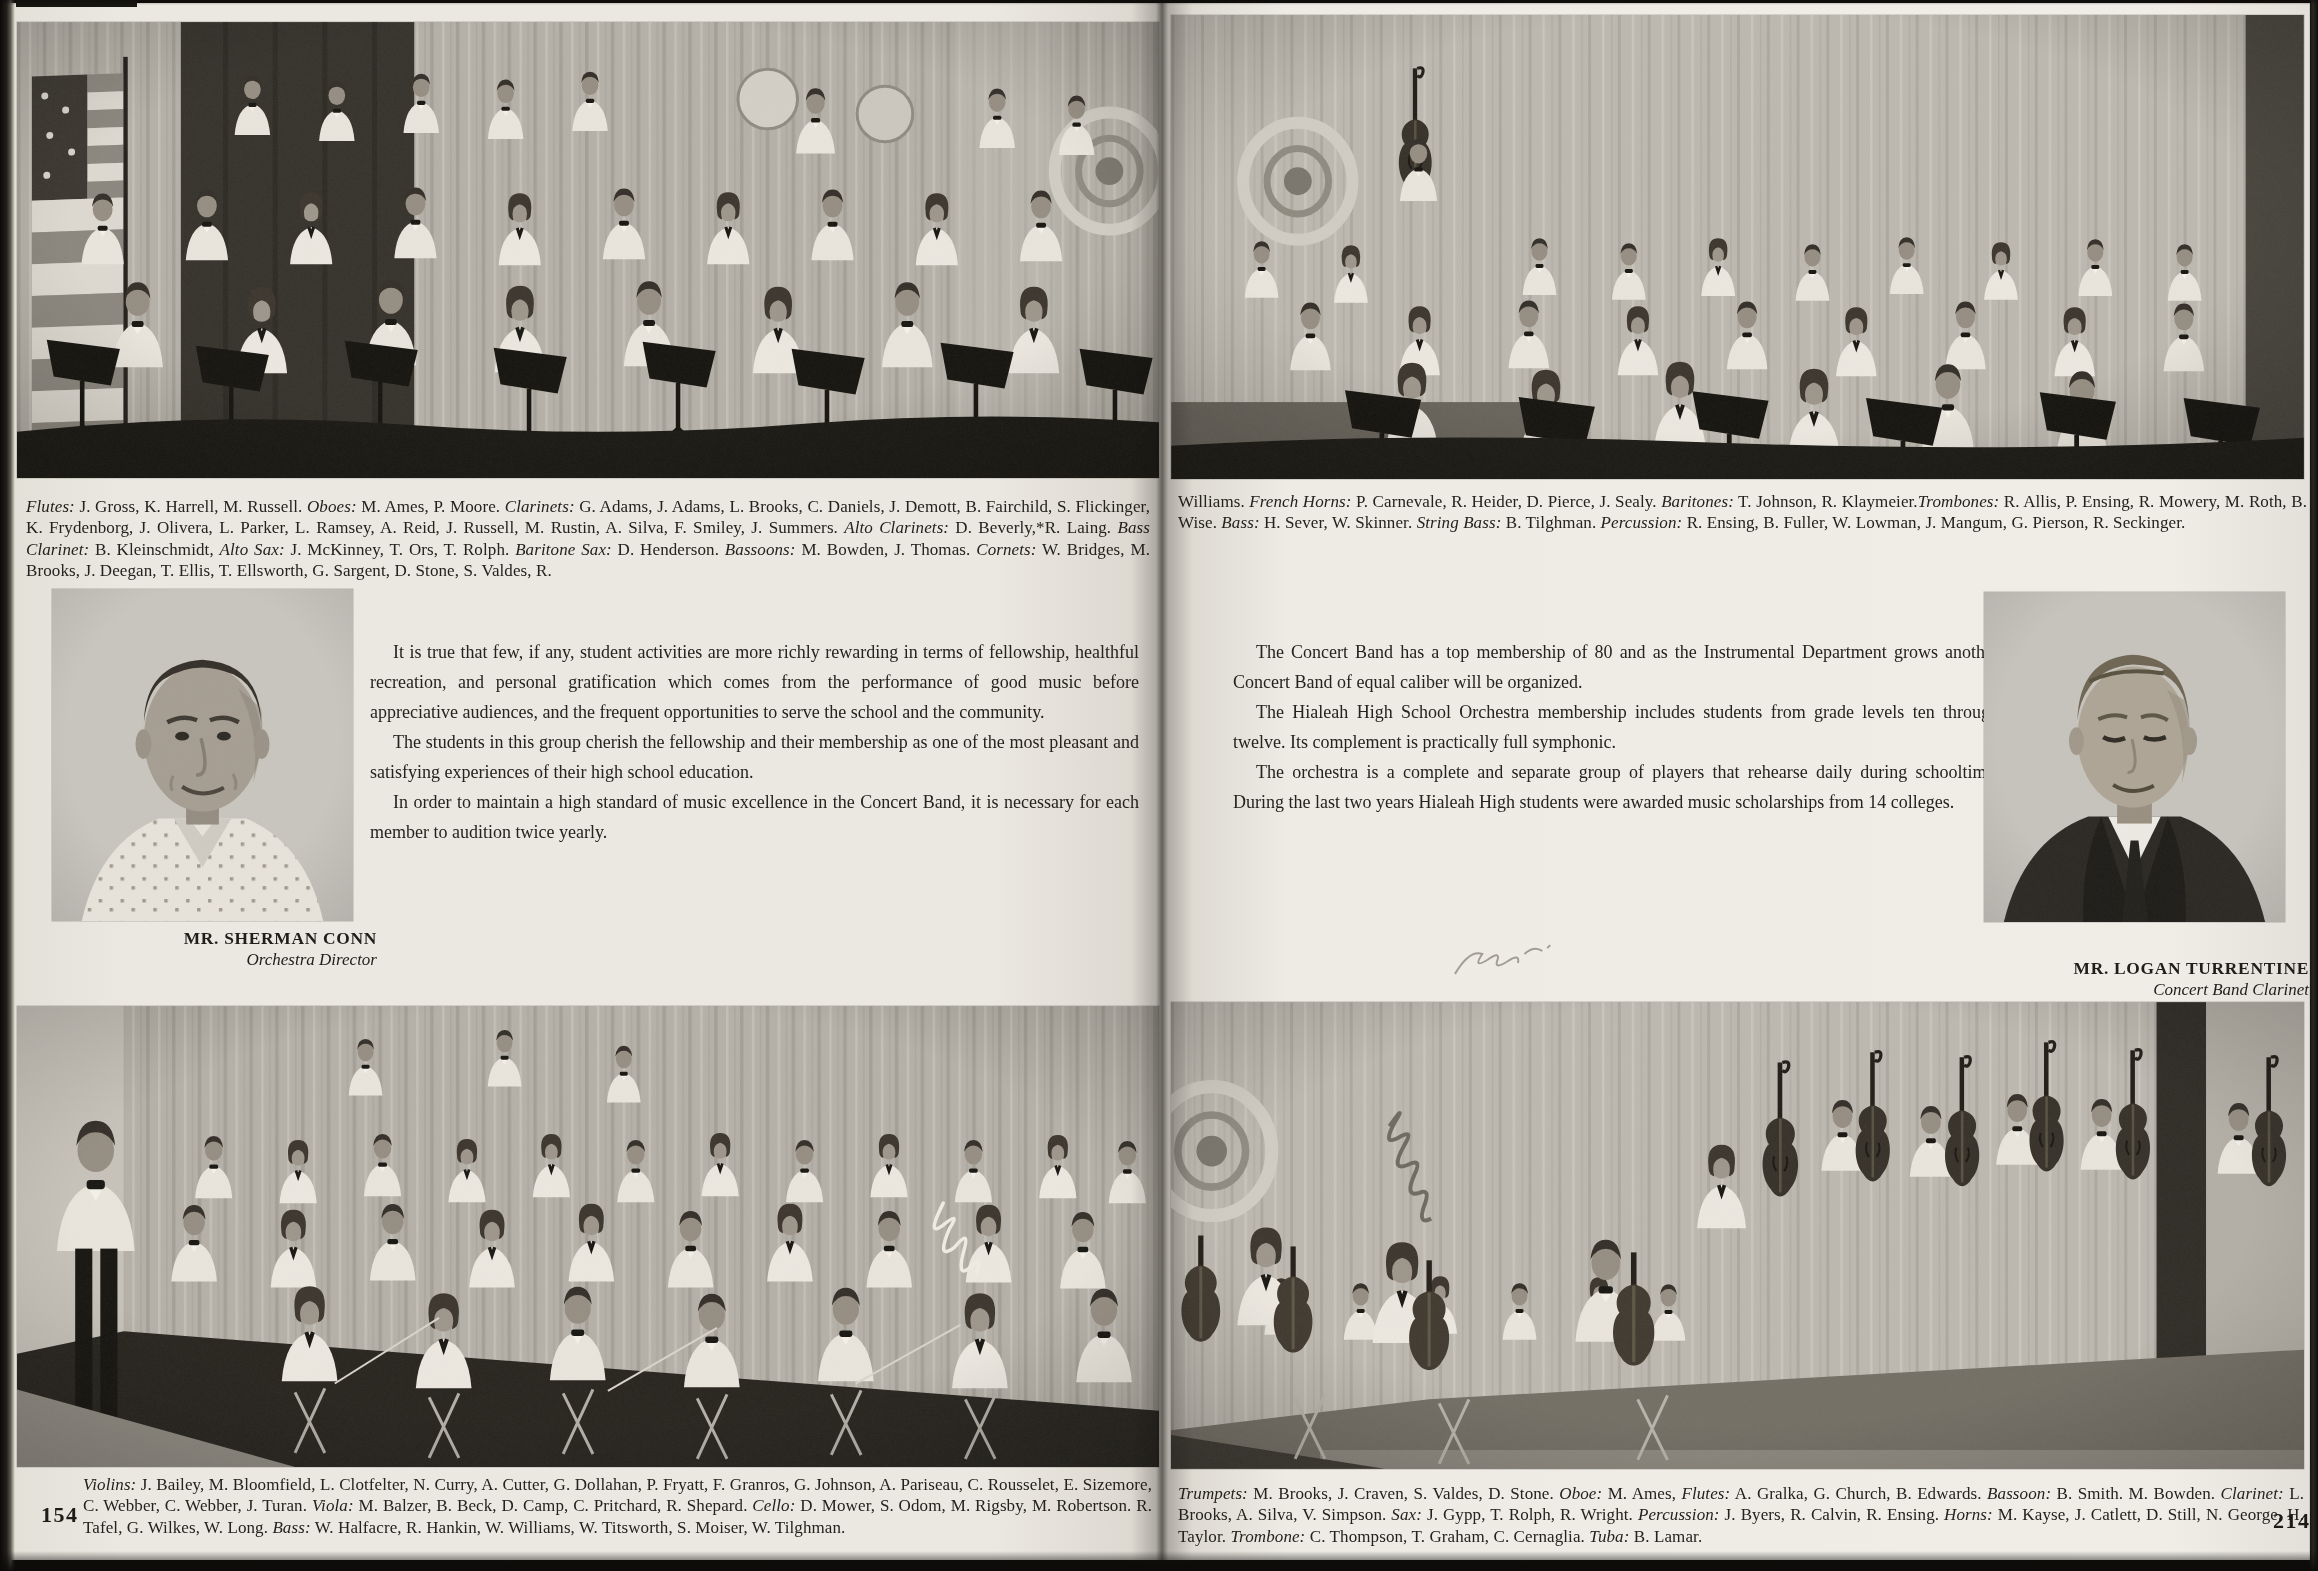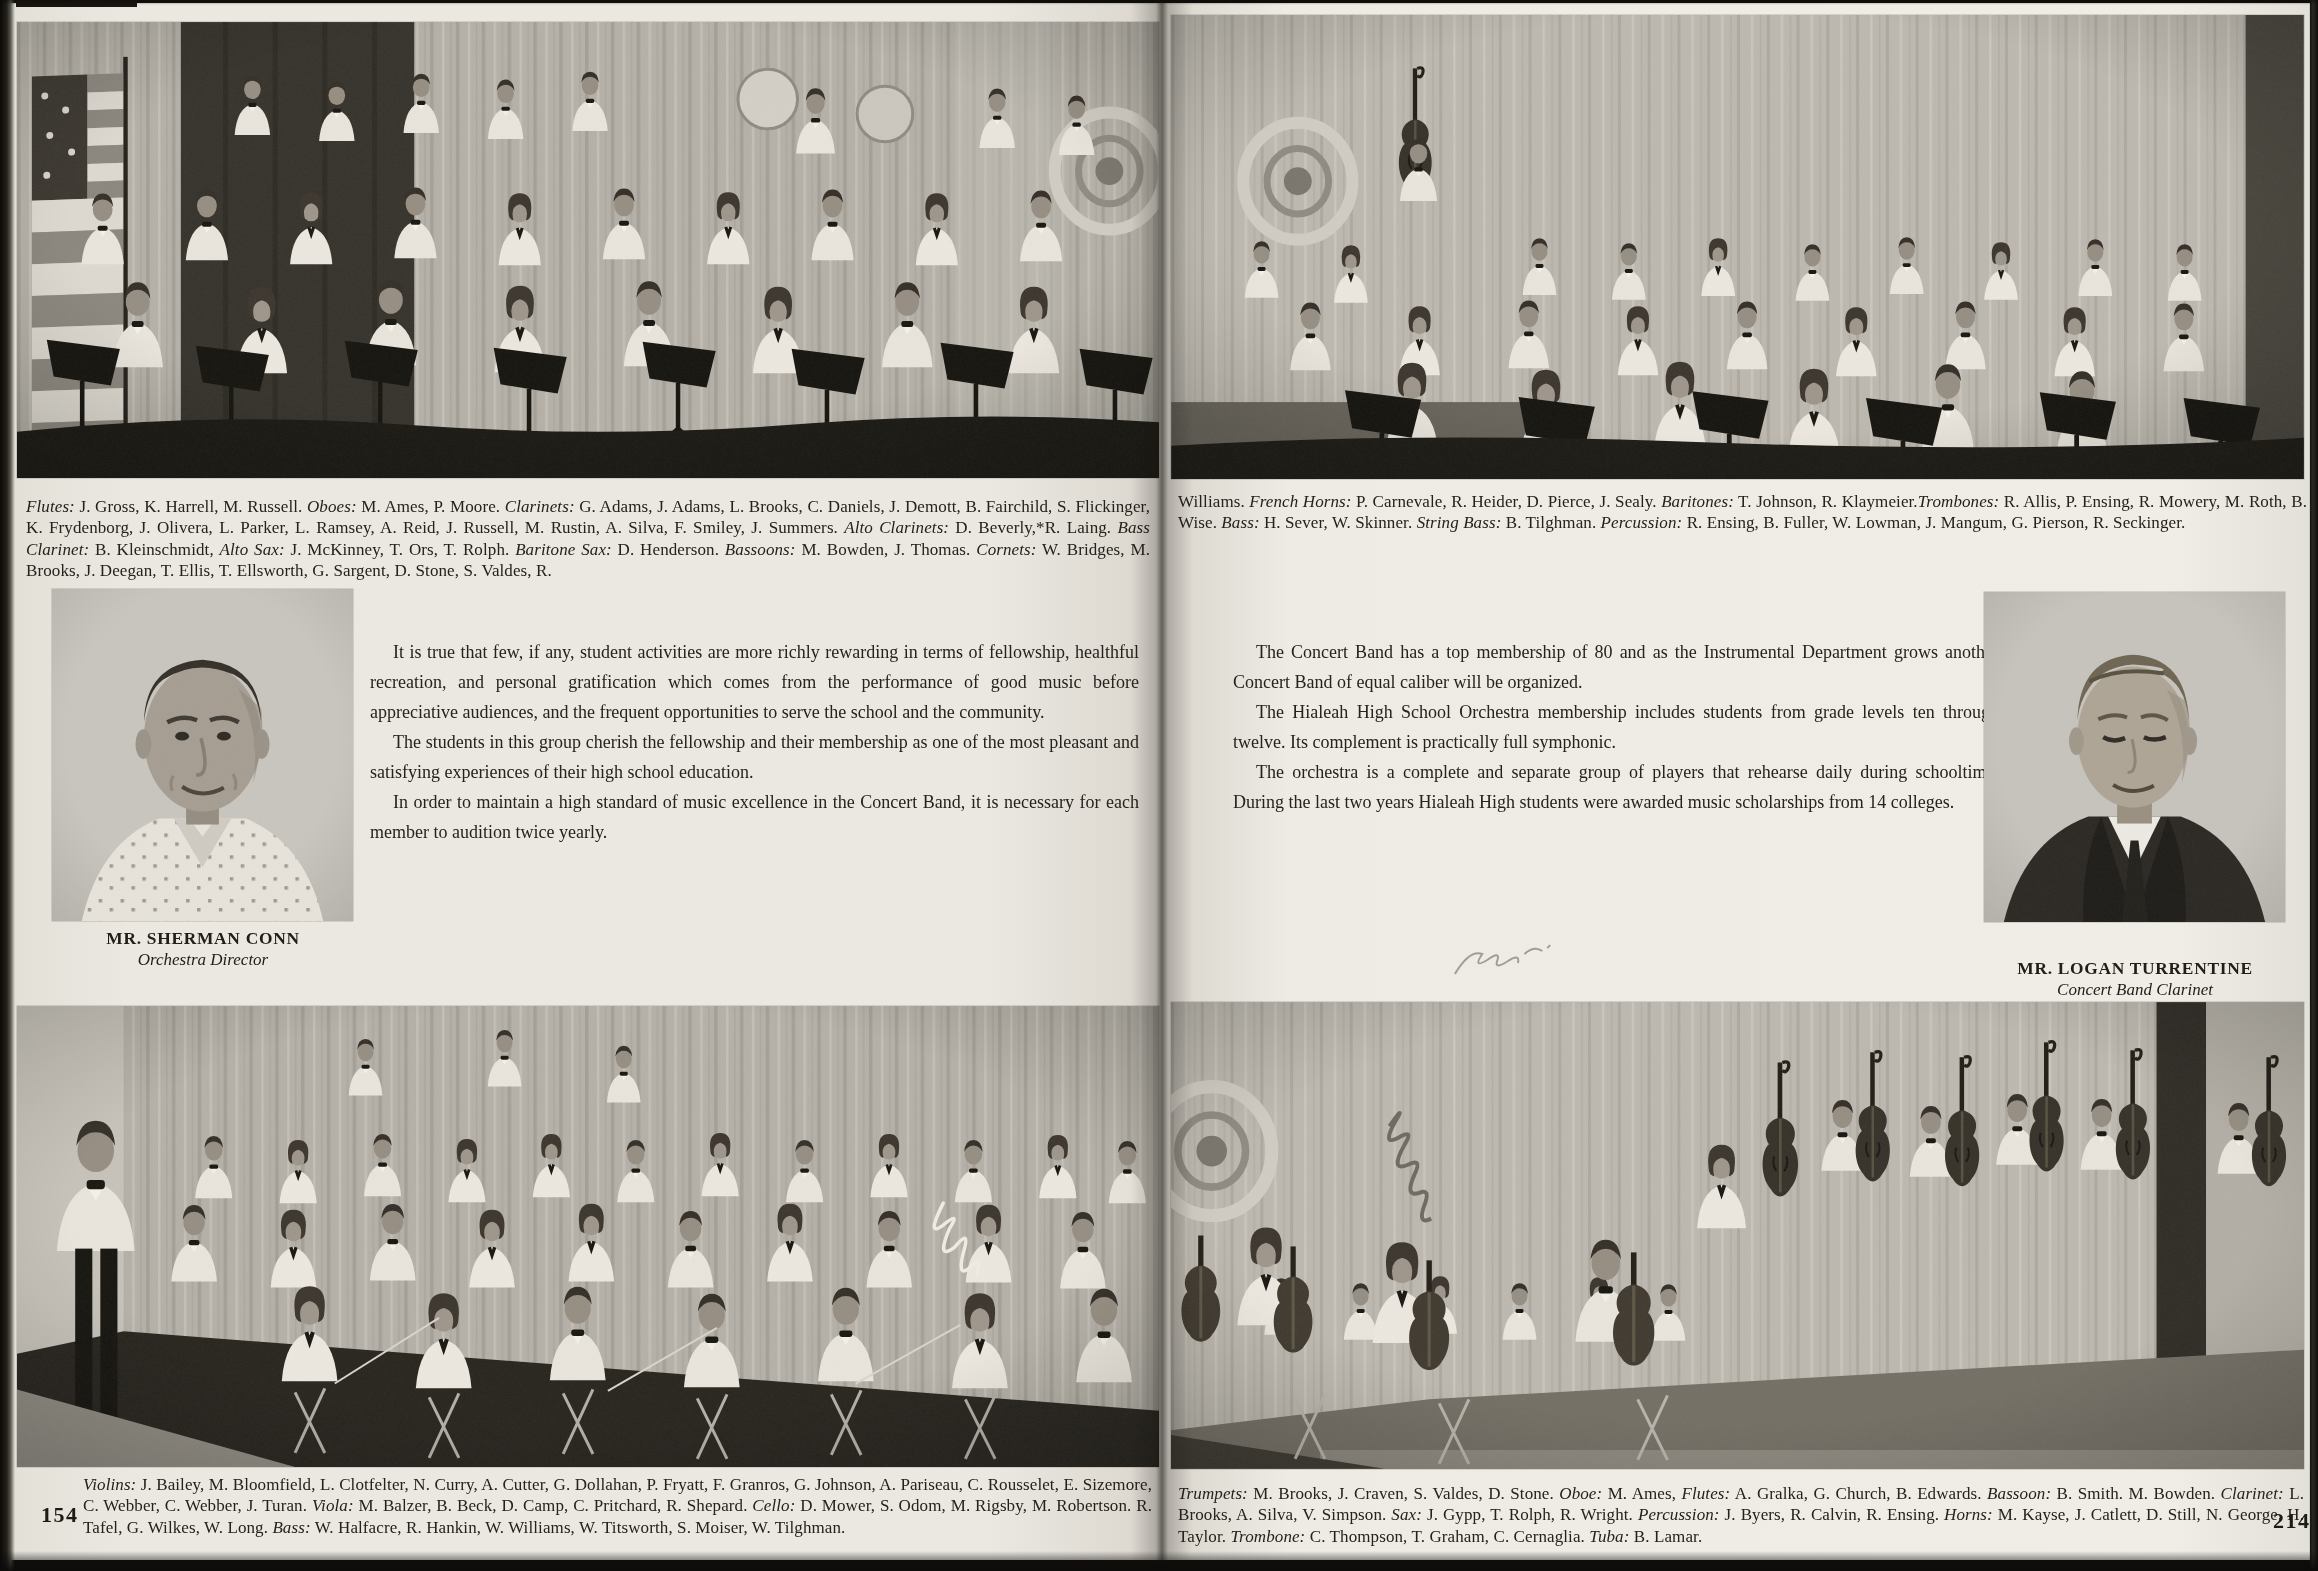--- a/index.html
+++ b/index.html
@@ -17,21 +17,21 @@
   .edge-b{position:absolute;left:0;top:1551px;width:2319px;height:21px;
           background:linear-gradient(180deg,rgba(12,11,9,0) 0%,rgba(12,11,9,.55) 55%,#0c0b09 100%);}
   .edge-t{position:absolute;left:0;top:0;width:2319px;height:5px;
           background:linear-gradient(180deg,rgba(12,11,9,.5) 0%,rgba(12,11,9,0) 100%);}
   .corner-bar{position:absolute;left:16px;top:0;width:121px;height:6.5px;background:#171511;}
   .photo{position:absolute;display:block;background:#b6b2a9;box-shadow:0 0 0 0.5px rgba(40,38,32,.28);}
   .caption{position:absolute;font-size:17px;line-height:21.4px;text-align:justify;color:#24221d;letter-spacing:0.1px;}
   .caption i{font-style:italic;}
   .bodytext{position:absolute;font-size:18px;line-height:30px;text-align:justify;color:#26231e;}
   .bodytext p{margin:0;text-indent:23px;}
-  .pcap{position:absolute;text-align:center;color:#201e19;}
+  .pcap{position:absolute;text-align:right;color:#201e19;}
   .pcap .pname{font-weight:bold;font-size:17.4px;letter-spacing:0.7px;}
   .pcap .ptitle{font-style:italic;font-size:17px;line-height:21px;}
   .pagenum{position:absolute;font-weight:bold;font-size:22px;letter-spacing:1.5px;color:#1d1b16;text-align:right;}
   .scribble{position:absolute;pointer-events:none;}
 </style>
 </head>
 <body>
 
 <svg width="0" height="0" style="position:absolute" aria-hidden="true">
 <defs>

